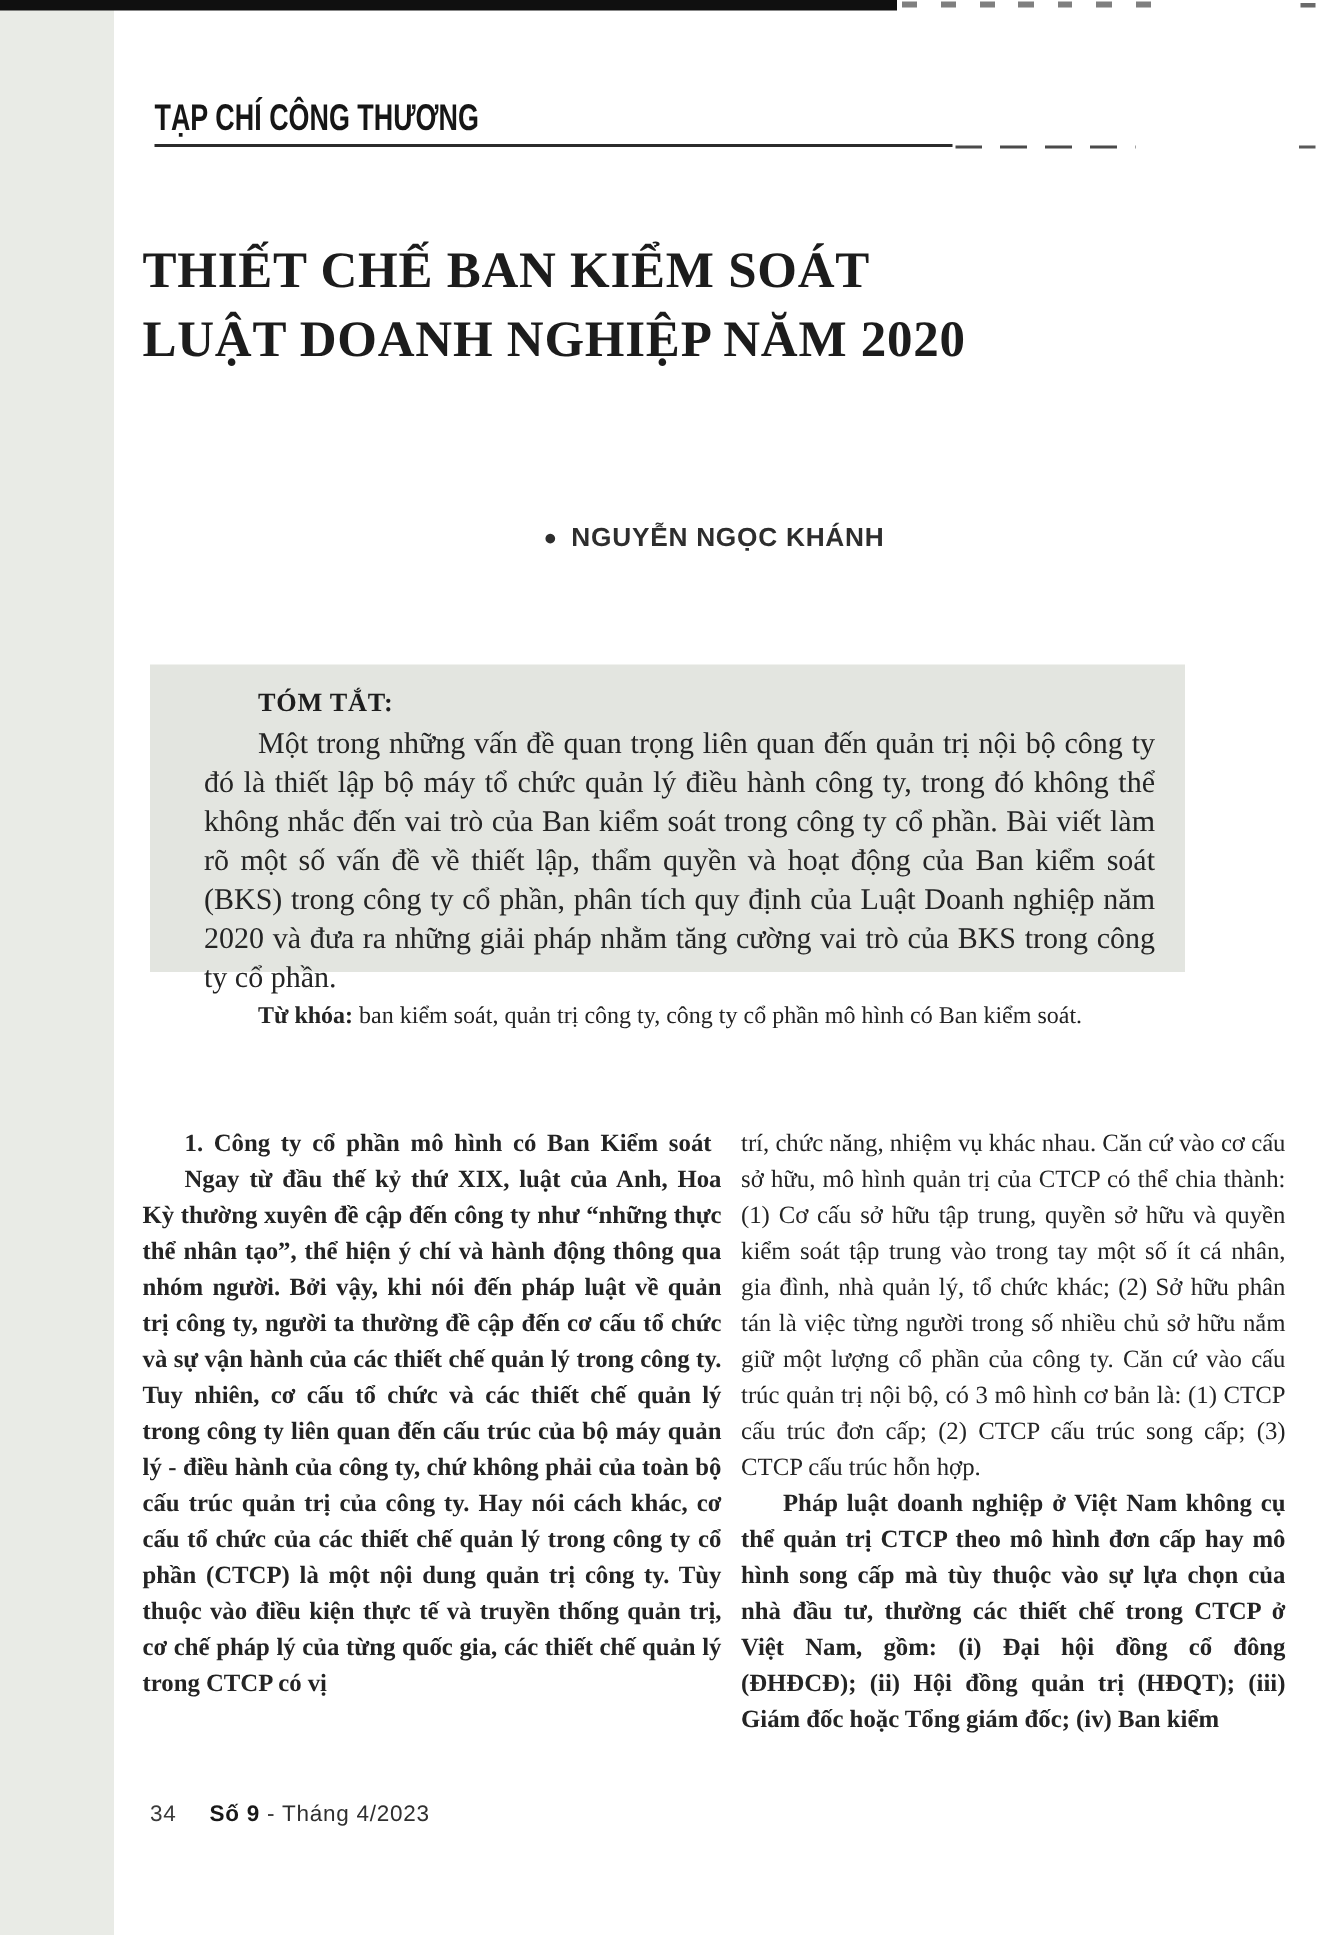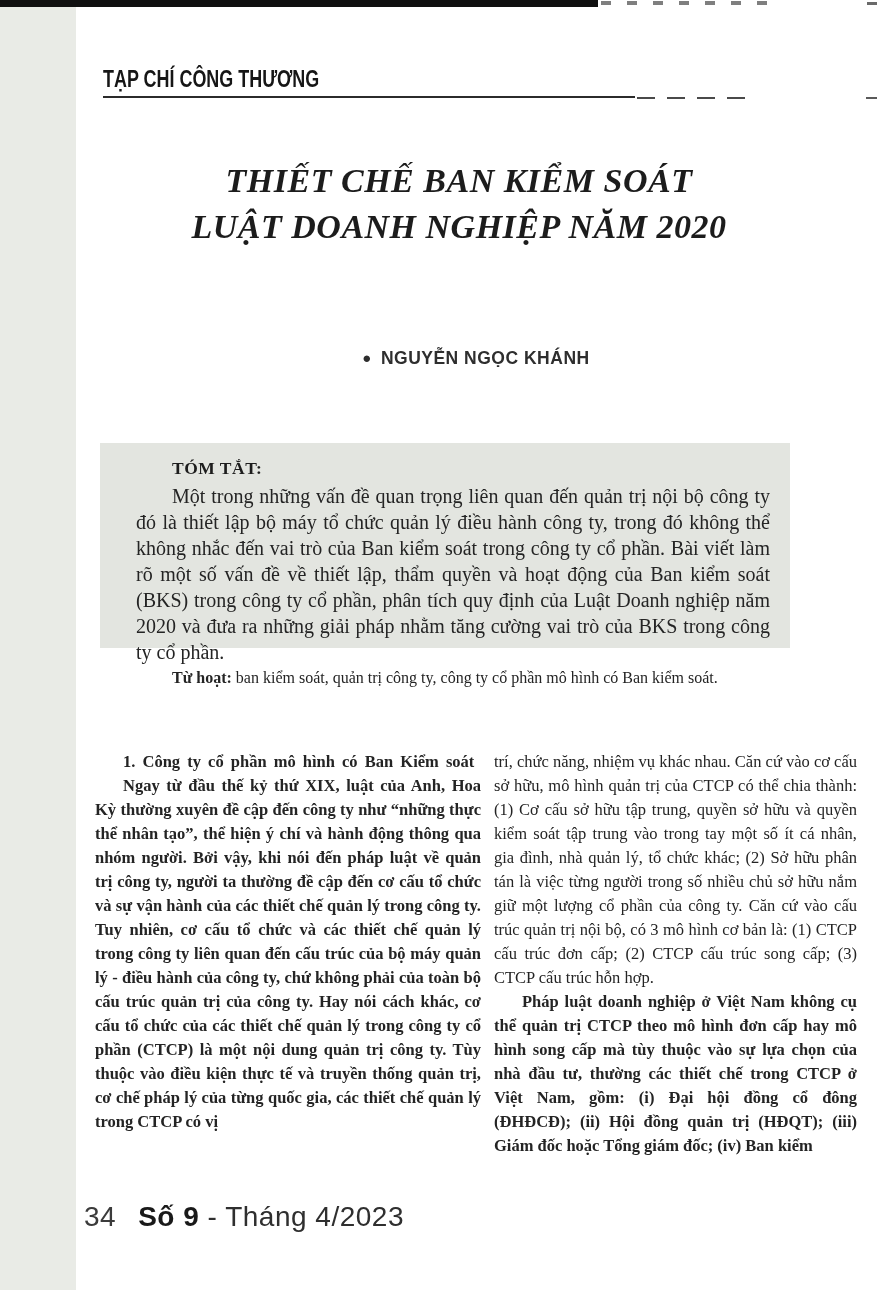--- a/index.html
+++ b/index.html
@@ -49,24 +49,23 @@
     position: absolute; left: 637px; top: 97px;
     width: 120px; height: 2px;
     background: repeating-linear-gradient(90deg, #4a4a4a 0 18px, transparent 18px 30px);
   }
   .masthead-rule-end {
     position: absolute; left: 866px; top: 97px;
     width: 11px; height: 2px; background: #5a5a5a;
   }
   
   .article-title {
-    position: absolute; left: 78px; top: 158px; width: 762px;
-    text-align: center;
+    position: absolute; left: 95px; top: 158px; width: 762px;
     font-weight: bold; font-size: 34px; line-height: 46px;
-    color: #1c1c1c; letter-spacing: 0.5px; font-style: italic;
+    color: #1c1c1c; letter-spacing: 0.5px;
   }
   
   .author-line {
     position: absolute; left: 95px; top: 348px; width: 762px;
     text-align: center;
     font-family: "Liberation Sans", sans-serif;
     font-weight: bold; font-size: 17.5px; color: #2e2e2e;
     letter-spacing: 0.5px;
   }
   .author-bullet { font-size: 15px; margin-right: 9px; position: relative; top: -1px; }
@@ -99,23 +98,23 @@
   .col-left { width: 386px; }
   .col-right { width: 363px; }
   .section-heading {
     font-weight: bold; text-indent: 28px; text-align: justify;
     word-spacing: 3px;
   }
   .para { text-indent: 28px; font-weight: bold; }
   .para-cont { text-indent: 0; }
   
   .footer {
-    position: absolute; left: 84px; top: 1201px;
+    position: absolute; left: 100px; top: 1201px;
     font-family: "Liberation Sans", sans-serif;
-    font-size: 28px; color: #3b3b3b; letter-spacing: 0.5px;
+    font-size: 15px; color: #3b3b3b; letter-spacing: 0.5px;
   }
   .footer .page-num { margin-right: 22px; }
   .footer .issue { font-weight: bold; color: #191919; }
   .footer .date { color: #2f2f2f; }
 </style>
 </head>
 <body>
 
 <div class="scan-edge-left"></div>
 <div class="top-scan-bar"></div>
@@ -132,21 +131,21 @@
   <div>LUẬT DOANH NGHIỆP NĂM 2020</div>
 </div>
 
 <div class="author-line">
   <span class="author-bullet">●</span><span>NGUYỄN NGỌC KHÁNH</span>
 </div>
 
 <div class="abstract-box">
   <div class="abstract-heading">TÓM TẮT:</div>
   <div class="abstract-body">Một trong những vấn đề quan trọng liên quan đến quản trị nội bộ công ty đó là thiết lập bộ máy tổ chức quản lý điều hành công ty, trong đó không thể không nhắc đến vai trò của Ban kiểm soát trong công ty cổ phần. Bài viết làm rõ một số vấn đề về thiết lập, thẩm quyền và hoạt động của Ban kiểm soát (BKS) trong công ty cổ phần, phân tích quy định của Luật Doanh nghiệp năm 2020 và đưa ra những giải pháp nhằm tăng cường vai trò của BKS trong công ty cổ phần.</div>
-  <div class="abstract-keywords"><b>Từ hoạt:</b><span> ban kiểm soát, quản trị công ty, công ty cổ phần mô hình có Ban kiểm soát.</span></div>
+  <div class="abstract-keywords"><b>Từ khóa:</b><span> ban kiểm soát, quản trị công ty, công ty cổ phần mô hình có Ban kiểm soát.</span></div>
 </div>
 
 <div class="body-columns">
   <div class="col col-left">
     <p class="section-heading">1. Công ty cổ phần mô hình có Ban Kiểm soát</p>
     <p class="para">Ngay từ đầu thế kỷ thứ XIX, luật của Anh, Hoa Kỳ thường xuyên đề cập đến công ty như “những thực thể nhân tạo”, thể hiện ý chí và hành động thông qua nhóm người. Bởi vậy, khi nói đến pháp luật về quản trị công ty, người ta thường đề cập đến cơ cấu tổ chức và sự vận hành của các thiết chế quản lý trong công ty. Tuy nhiên, cơ cấu tổ chức và các thiết chế quản lý trong công ty liên quan đến cấu trúc của bộ máy quản lý - điều hành của công ty, chứ không phải của toàn bộ cấu trúc quản trị của công ty. Hay nói cách khác, cơ cấu tổ chức của các thiết chế quản lý trong công ty cổ phần (CTCP) là một nội dung quản trị công ty. Tùy thuộc vào điều kiện thực tế và truyền thống quản trị, cơ chế pháp lý của từng quốc gia, các thiết chế quản lý trong CTCP có vị</p>
   </div>
   <div class="col col-right">
     <p class="para-cont">trí, chức năng, nhiệm vụ khác nhau. Căn cứ vào cơ cấu sở hữu, mô hình quản trị của CTCP có thể chia thành: (1) Cơ cấu sở hữu tập trung, quyền sở hữu và quyền kiểm soát tập trung vào trong tay một số ít cá nhân, gia đình, nhà quản lý, tổ chức khác; (2) Sở hữu phân tán là việc từng người trong số nhiều chủ sở hữu nắm giữ một lượng cổ phần của công ty. Căn cứ vào cấu trúc quản trị nội bộ, có 3 mô hình cơ bản là: (1) CTCP cấu trúc đơn cấp; (2) CTCP cấu trúc song cấp; (3) CTCP cấu trúc hỗn hợp.</p>
     <p class="para">Pháp luật doanh nghiệp ở Việt Nam không cụ thể quản trị CTCP theo mô hình đơn cấp hay mô hình song cấp mà tùy thuộc vào sự lựa chọn của nhà đầu tư, thường các thiết chế trong CTCP ở Việt Nam, gồm: (i) Đại hội đồng cổ đông (ĐHĐCĐ); (ii) Hội đồng quản trị (HĐQT); (iii) Giám đốc hoặc Tổng giám đốc; (iv) Ban kiểm</p>

